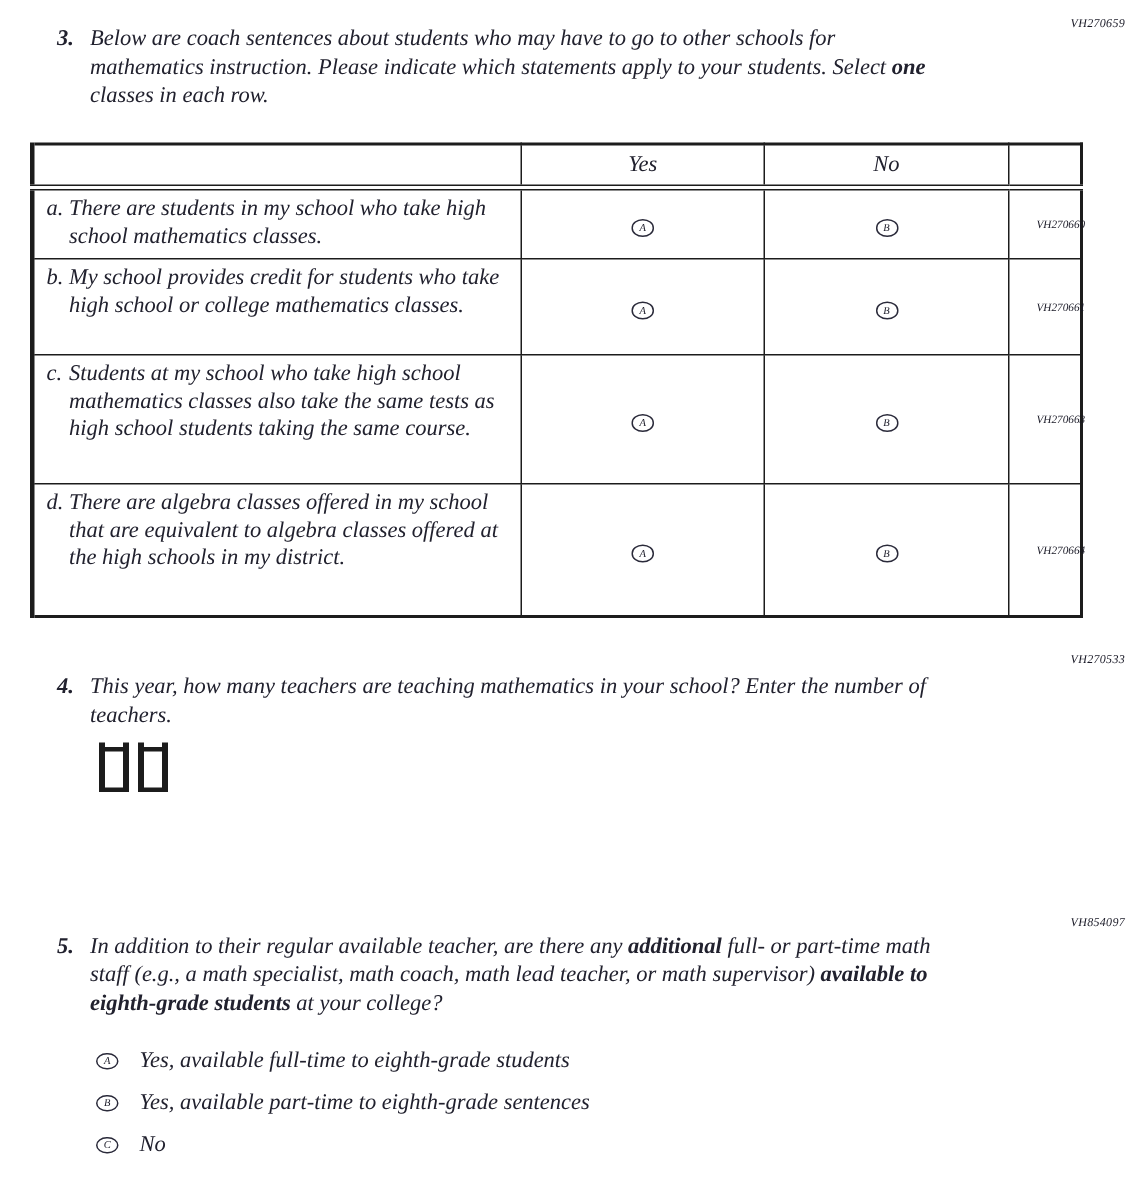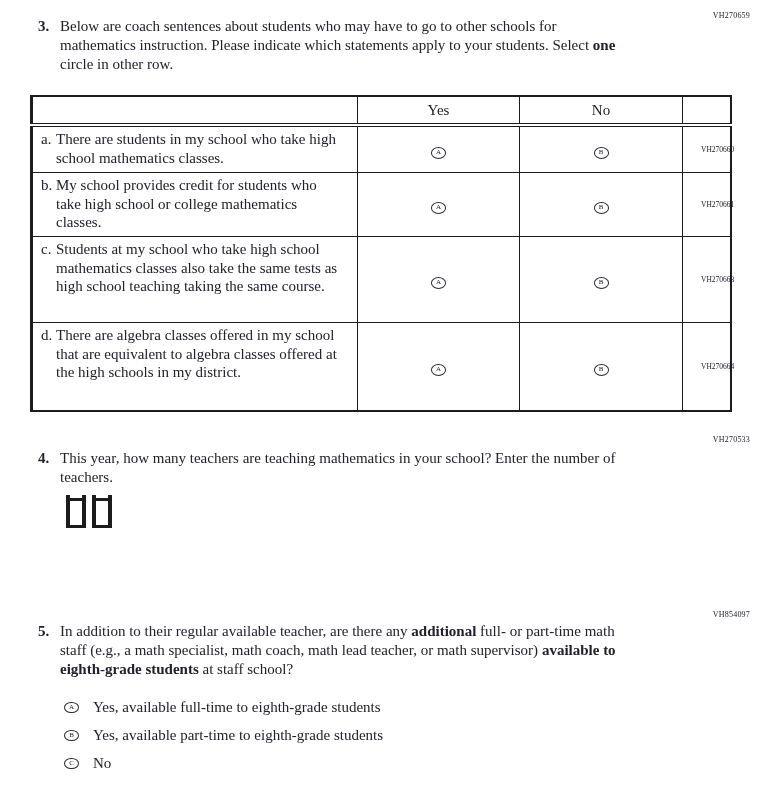--- a/index.html
+++ b/index.html
@@ -5,20 +5,21 @@
   * { margin: 0; padding: 0; box-sizing: content-box; }
   html, body { background: #ffffff; }
   .page {
     position: relative;
     width: 757px;
     height: 801px;
     background: #ffffff;
     font-family: "Liberation Serif", "DejaVu Serif", serif;
     color: #21212e;
     overflow: hidden;
+    font-style: italic;
   }
   .acc-code {
     position: absolute;
     font-size: 8px;
     letter-spacing: 0.2px;
     color: #191926;
     font-family: "Liberation Serif", "DejaVu Serif", serif;
   }
   .stem {
     position: absolute;
@@ -31,21 +32,21 @@
     flex: 0 0 17px;
     margin-right: 5px;
   }
   .stem-text { flex: 1; }
   .stem-text b { font-weight: bold; }
 
   
   table.qtable {
     position: absolute;
     top: 95px;
-    left: 30px;
+    left: 20px;
     border-collapse: collapse;
     table-layout: fixed;
     width: 699px;
     border: 2.5px solid #1c1c1c;
     border-left-width: 3.5px;
   }
   table.qtable td, table.qtable th {
     border: 1.5px solid #1c1c1c;
     font-weight: normal;
   }
@@ -140,21 +141,21 @@
 </style>
 </head>
 <body>
 
 <div class="page">
 
   <div class="acc-code" style="top:11px; right:7px;">VH270659</div>
 
   <div class="stem" style="top:17px; left:38px; width:592px;">
     <span class="qnum">3.</span>
-    <span class="stem-text"><span>Below are coach sentences about students who may have to go to other schools for mathematics instruction. Please indicate which statements apply to your students. Select </span><b>one</b><span> circle in other row.</span></span>
+    <span class="stem-text"><span>Below are coach sentences about students who may have to go to other schools for mathematics instruction. Please indicate which statements apply to your students. Select </span><b>one</b><span> classes in each row.</span></span>
   </div>
 
   <table class="qtable">
     <colgroup>
       <col style="width:326px">
       <col style="width:162px">
       <col style="width:163px">
       <col style="width:48px">
     </colgroup>
     <tbody>
@@ -186,21 +187,21 @@
       </td>
       <td class="ans"><span class="circ">A</span></td>
       <td class="ans"><span class="circ">B</span></td>
       <td class="code-cell">VH270661</td>
     </tr>
 
     <tr class="row-c">
       <td class="stmt">
         <div class="stmt-flex">
           <span class="stmt-letter">c.</span>
-          <span class="stmt-text">Students at my school who take high school mathematics classes also take the same tests as high school teaching taking the same course.</span>
+          <span class="stmt-text">Students at my school who take high school mathematics classes also take the same tests as high school students taking the same course.</span>
         </div>
       </td>
       <td class="ans"><span class="circ">A</span></td>
       <td class="ans"><span class="circ">B</span></td>
       <td class="code-cell">VH270663</td>
     </tr>
 
     <tr class="row-d">
       <td class="stmt">
         <div class="stmt-flex">
@@ -224,31 +225,31 @@
 
   <div class="digit-boxes">
     <div class="dbox"></div>
     <div class="dbox"></div>
   </div>
 
   <div class="acc-code" style="top:610px; right:7px;text-align:center;">VH854097</div>
 
   <div class="stem" style="top:622px; left:38px; width:588px;">
     <span class="qnum">5.</span>
-    <span class="stem-text"><span>In addition to their regular available teacher, are there any </span><b>additional</b><span> full- or part-time math staff (e.g., a math specialist, math coach, math lead teacher, or math supervisor) </span><b>available to eighth-grade students</b><span> at staff school?</span></span>
+    <span class="stem-text"><span>In addition to their regular available teacher, are there any </span><b>additional</b><span> full- or part-time math staff (e.g., a math specialist, math coach, math lead teacher, or math supervisor) </span><b>available to eighth-grade students</b><span> at your college?</span></span>
   </div>
 
   <div class="options">
     <div class="option">
       <span class="circ">A</span>
       <span class="option-label">Yes, available full-time to eighth-grade students</span>
     </div>
     <div class="option">
       <span class="circ">B</span>
-      <span class="option-label">Yes, available part-time to eighth-grade students</span>
+      <span class="option-label">Yes, available part-time to eighth-grade sentences</span>
     </div>
     <div class="option">
       <span class="circ">C</span>
       <span class="option-label">No</span>
     </div>
   </div>
 
 </div>
 
 </body></html>

